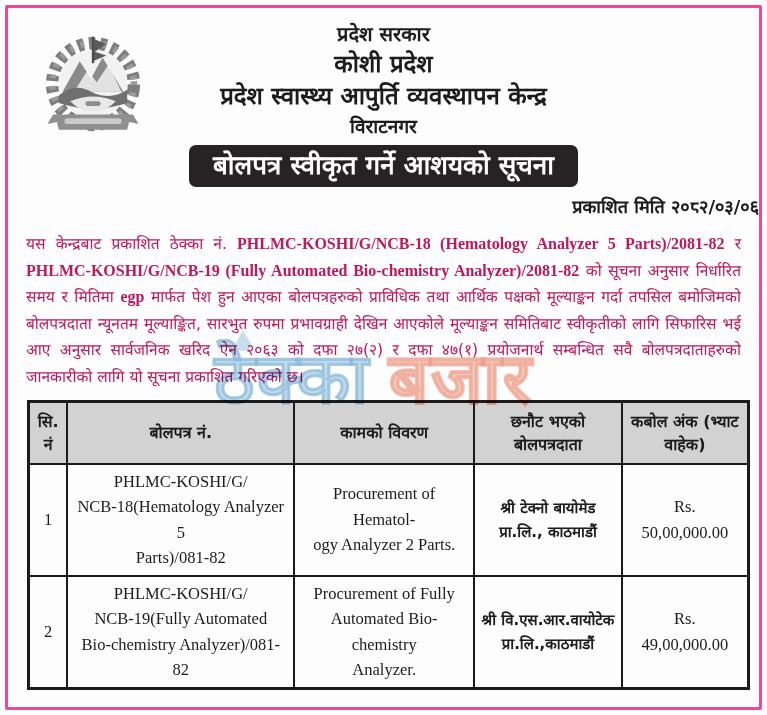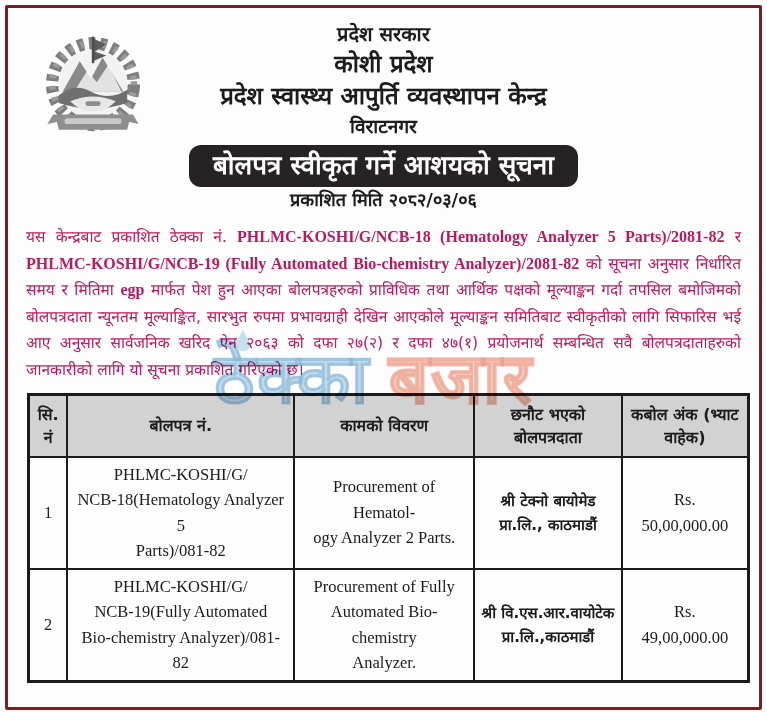--- a/index.html
+++ b/index.html
@@ -1,44 +1,44 @@
 <!DOCTYPE html>
 <html lang="ne"><head>
 <meta charset="utf-8">
 <style>
   * { margin: 0; padding: 0; box-sizing: border-box; }
   html, body { width: 767px; height: 715px; background: #ffffff; }
   body { font-family: "DejaVu Sans", sans-serif; color: #1d1b1c; position: relative; }
 
   .frame {
     position: absolute; inset: 5px;
-    border: 3px solid #7f1d1d; border-radius: 2px;
+    border: 3px solid #ec4899; border-radius: 2px;
     background: #fdfdfd; overflow: hidden;
   }
 
   
   .emblem {
     position: absolute; left: 28px; top: 24px;
     width: 114px; height: 108px;
   }
   .header { text-align: center; padding-top: 12px; font-weight: bold; }
   .h-line1 { font-size: 20px; line-height: 29px; }
   .h-line2 { font-size: 24px; line-height: 33px; }
   .h-line3 { font-size: 24px; line-height: 31px; }
   .h-line4 { font-size: 24px; line-height: 33px; }
   .h-line5 { font-size: 19px; line-height: 27px; }
 
   .banner-row { text-align: center; margin-top: 5px; }
   .banner {
     display: inline-block;
     background: #272324; color: #ffffff;
     font-size: 26px; font-weight: bold; line-height: 1;
-    padding: 7px 24px 9px; border-radius: 12px;
+    padding: 7px 24px 9px; border-radius: 7px;
   }
-  .pub-date { text-align: center; font-size: 18px; font-weight: bold; }
+  .pub-date { text-align: right; font-size: 18px; font-weight: bold; margin-top: 7px; }
 
   
   .notice-text {
     margin: 13px 18px 0 18px;
     font-size: 15.5px; line-height: 26.5px;
     text-align: justify; color: #be185d;
   }
   .notice-text .en-bold {
     font-family: "Liberation Serif", serif;
     font-weight: bold; font-size: 16px;

